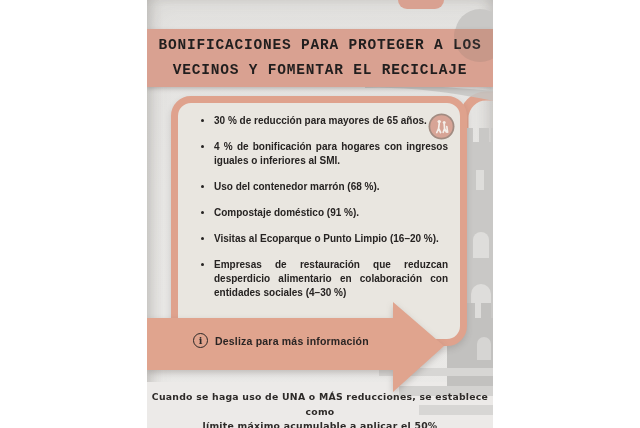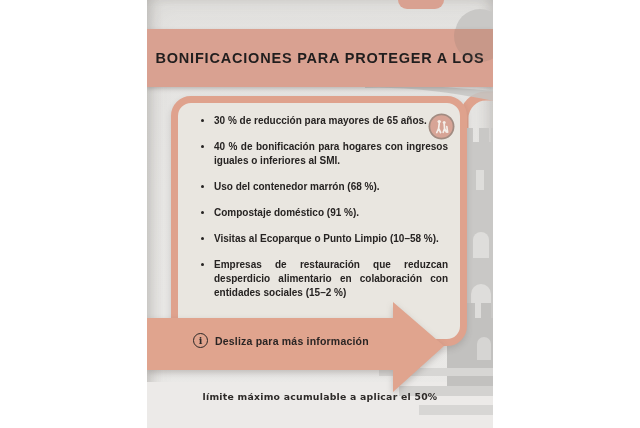--- a/index.html
+++ b/index.html
@@ -17,21 +17,21 @@
   }
   .abs{position:absolute;}
   
   #banner{
     left:0;top:29px;width:346px;height:58px;background:#d9a191;z-index:2;
     display:flex;flex-direction:column;justify-content:center;align-items:center;
     box-shadow:0 2px 4px rgba(70,60,55,.25);
   }
   .title-line{
     font-size:14.5px;font-weight:bold;letter-spacing:.8px;color:#211e1e;
-    line-height:25px;white-space:nowrap;text-align:center;
+    line-height:25px;white-space:nowrap;text-align:center;font-family:Liberation Mono, monospace;
   }
   
   #card{
     left:24px;top:96px;width:296px;height:250px;z-index:4;
     background:#e9e6e0;border:7px solid #dfa28d;border-radius:20px;
     box-shadow:0 3px 6px rgba(70,60,55,.18);
   }
   #benefits{
     margin:0;padding:11px 12px 0 32px;list-style:disc outside;
   }
@@ -95,37 +95,38 @@
       <rect x="300" y="318" width="47" height="72" fill="#c2c1bf"></rect>
       <path d="M330,360 v-16 a7,7 0 0 1 14,0 v16 Z" fill="#d6d5d3"></path>
 
       <rect x="232" y="368" width="114" height="8" fill="#d7d6d4"></rect>
       <rect x="252" y="386" width="94" height="10" fill="#d3d2d0"></rect>
       <rect x="272" y="405" width="74" height="10" fill="#d7d6d4"></rect>
     </svg>
 
     <div id="banner" class="abs">
       <div class="title-line">BONIFICACIONES PARA PROTEGER A LOS</div>
+      <div class="title-line">VECINOS Y FOMENTAR EL RECICLAJE</div>
     </div>
 
     <svg class="abs" style="left:0;top:0;z-index:3;pointer-events:none" width="346" height="428" viewBox="0 0 346 428">
       <clipPath id="bannerClip">
           <rect x="0" y="29" width="346" height="58"></rect>
         </clipPath>
       <circle cx="333" cy="36" r="26" fill="#6f6862" opacity="0.16" clip-path="url(#bannerClip)"></circle>
     </svg>
 
     <div id="card" class="abs">
       <ul id="benefits">
         <li>30 % de reducción para mayores de 65 años.</li>
-        <li>40 % de bonificación para hogares con ingresos iguales o inferiores al SMI.</li>
+        <li>4 % de bonificación para hogares con ingresos iguales o inferiores al SMI.</li>
         <li>Uso del contenedor marrón (68 %).</li>
         <li>Compostaje doméstico (91 %).</li>
-        <li>Visitas al Ecoparque o Punto Limpio (10–58 %).</li>
-        <li>Empresas de restauración que reduzcan desperdicio alimentario en colaboración con entidades sociales (15–2 %)</li>
+        <li>Visitas al Ecoparque o Punto Limpio (16–20 %).</li>
+        <li>Empresas de restauración que reduzcan desperdicio alimentario en colaboración con entidades sociales (4–30 %)</li>
       </ul>
     </div>
 
     <svg id="seniors-badge" class="abs" width="27" height="27" viewBox="0 0 27 27">
       <circle cx="13.5" cy="13.5" r="13" fill="#a18b81"></circle>
       <circle cx="13.5" cy="13.5" r="11.2" fill="#d7a496"></circle>
       <g stroke="#f4eee9" stroke-width="1.7" stroke-linecap="round" fill="none">
         <circle cx="11.2" cy="8.6" r="1.7" fill="#f4eee9" stroke="none"></circle>
         <path d="M11.2,10.6 L10.6,15.5 M10.6,15.5 L8.8,19.5 M10.6,15.5 L12.6,19.5"></path>
         <circle cx="16.2" cy="9.6" r="1.5" fill="#f4eee9" stroke="none"></circle>
@@ -135,17 +136,18 @@
 
     <svg id="arrow-svg" class="abs" width="302" height="92" viewBox="0 0 302 92">
       <polygon points="0,16 246,16 246,0 297,44 246,90 246,68 0,68" fill="#e0a48e"></polygon>
     </svg>
     <div id="arrow-label" class="abs">
       <span id="info-badge">i</span>
       <span id="arrow-text">Desliza para más información</span>
     </div>
 
     <div id="footnote" class="abs">
+      <div>Cuando se haga uso de UNA o MÁS reducciones, se establece como</div>
       <div>límite máximo acumulable a aplicar el 50%</div>
     </div>
 
   </div>
 </div>
 
 </body></html>

